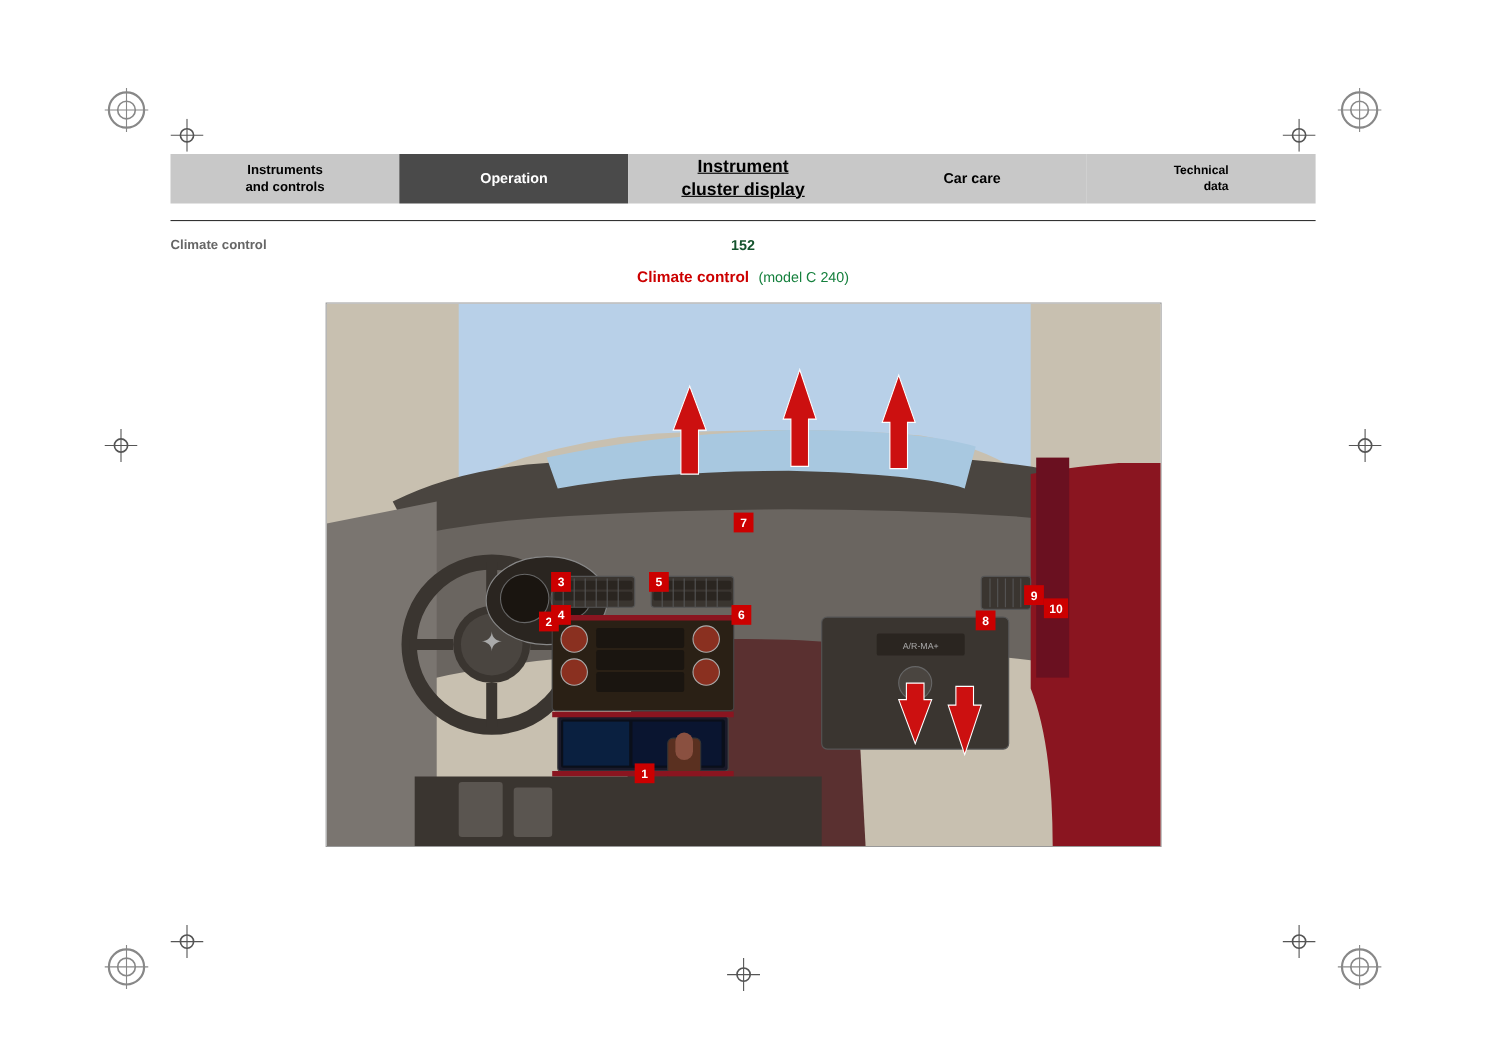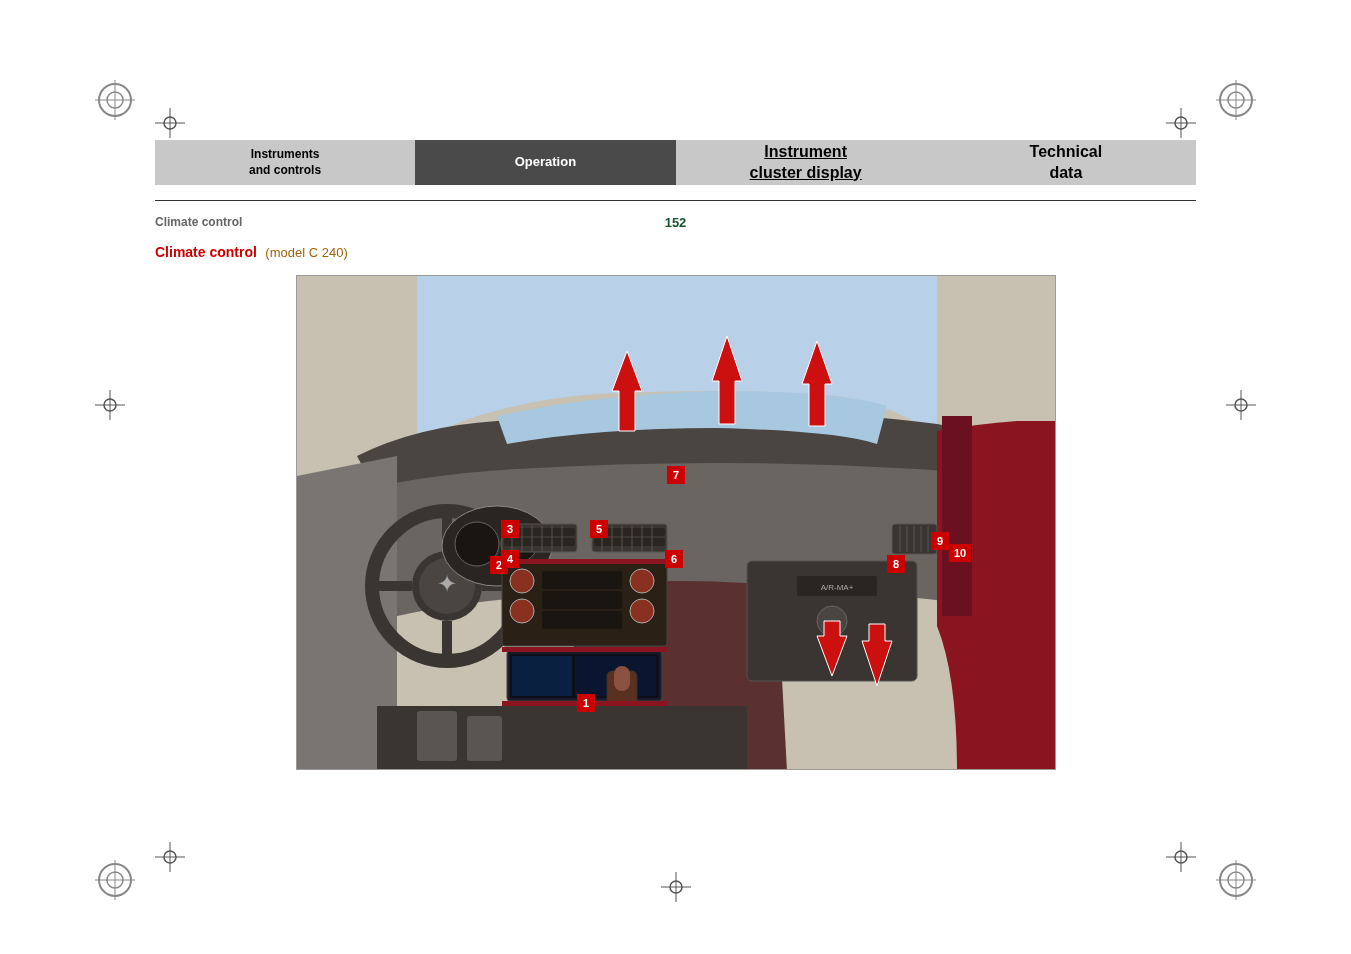--- a/index.html
+++ b/index.html
@@ -45,20 +45,21 @@
       background-color: #c8c8c8;
       color: #000000;
     }
 
     
     .page-content {
       position: absolute;
       top: 215px;
       left: 155px;
       right: 155px;
+      text-align: center;
     }
 
     .page-subtitle {
       font-size: 12px;
       font-weight: bold;
       color: #666666;
       margin-bottom: 4px;
     }
 
     
@@ -166,37 +167,40 @@
     <span style="white-space:pre-line;">Instruments
 and controls</span>
   </div>
   <div class="nav-item active">
     <span>Operation</span>
   </div>
   <div class="nav-item inactive" style="font-size:16px;text-decoration:underline;">
     <span style="white-space:pre-line;">Instrument
 cluster display</span>
   </div>
-  <div class="nav-item inactive" style="font-size:16px;">
+  <div class="nav-item inactive">
+    <span>Car care</span>
+  </div>
+  <div class="nav-item inactive" style="font-size:11px;text-align:right;">
     <span style="white-space:pre-line;">Technical
 data</span>
   </div>
 </nav>
 
 <div style="position:absolute; top:200px; left:155px; right:155px; height:1px; background:#333;"></div>
 
 <div class="page-content">
   <div style="position:relative; display:flex; justify-content:space-between; align-items:flex-start; margin-bottom:2px;">
     <span class="page-subtitle">Climate control</span>
     <span style="font-size:13px; font-weight:bold; color:#14532d; position:absolute; left:50%; transform:translateX(-50%);">152</span>
   </div>
 
   <div style="margin-top:10px;">
     <span style="font-size:14px; font-weight:bold; color:#cc0000;">Climate control</span>
-    <span style="font-size:13px; color:#a16207; margin-left:4px;">(model C 240)</span>
+    <span style="font-size:13px; color:#15803d; margin-left:4px;">(model C 240)</span>
   </div>
 
   <div style="margin-top:14px; display:flex; justify-content:center;">
     <div style="position:relative; width:760px; height:495px; border:1px solid #999; overflow:hidden;">
       
       
       <svg width="760" height="495" viewBox="0 0 760 495" xmlns="http://www.w3.org/2000/svg">
 
         <rect x="0" y="0" width="760" height="495" fill="#c8c0b0"></rect>
 

